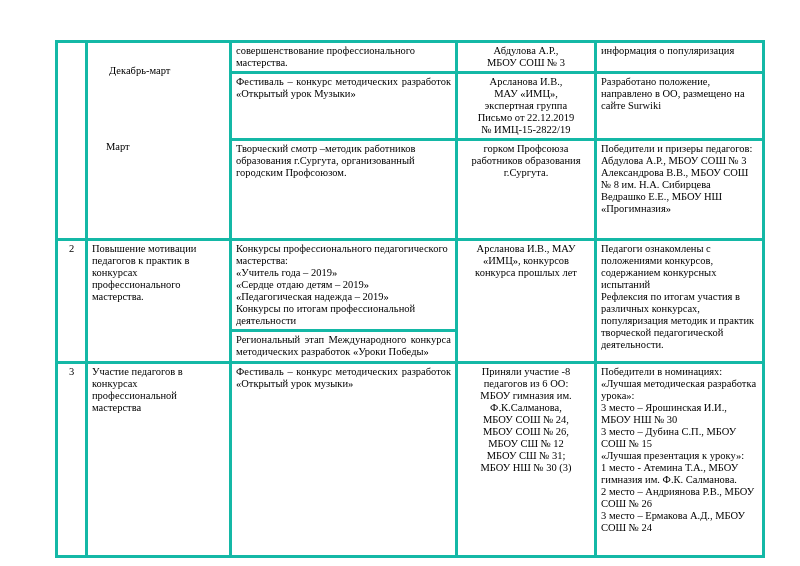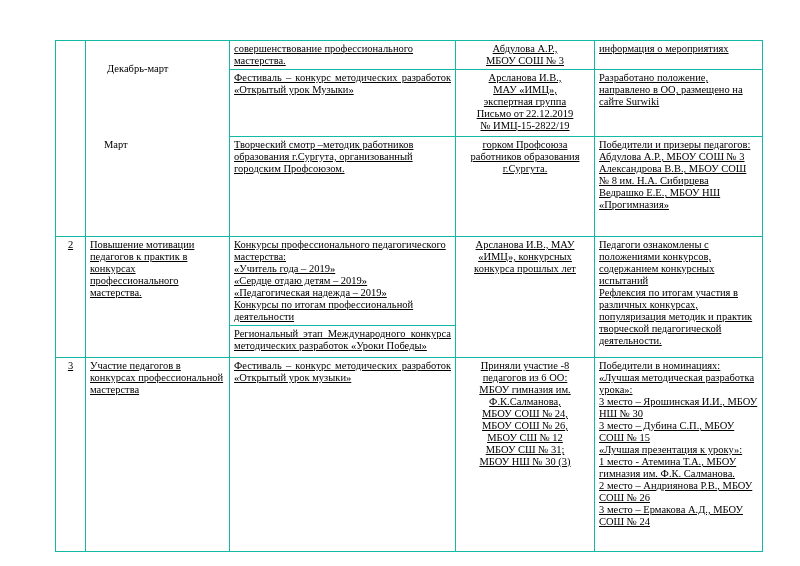--- a/index.html
+++ b/index.html
@@ -18,27 +18,26 @@
   }
   table.doc {
     position: absolute;
     left: 55px;
     top: 40px;
     width: 707px;
     border-collapse: collapse;
     table-layout: fixed;
   }
   td {
-    border: 1px solid #14b8a6;
+    border: 3px solid #14b8a6;
     vertical-align: top;
     padding: 2px 4px 2px 4px;
     font-size: 10.5px;
     line-height: 12px;
     overflow: hidden;
-    text-decoration: underline;
   }
   td.pl { white-space: pre-line; }
   td.num { text-align: center; padding-left: 1px; padding-right: 1px; }
   td.resp { text-align: center; }
   td.just { text-align: justify; }
   tr.r-a  { height: 28px; }
   tr.r-b  { height: 67px; }
   tr.r-c  { height: 100px; }
   tr.r-2a { height: 84px; }
   tr.r-2b { height: 32px; }
@@ -62,21 +61,21 @@
     <tbody>
       <tr class="r-a">
         <td class="num" rowspan="3"></td>
         <td class="period-cell" rowspan="3">
           <div class="period-1">Декабрь-март</div>
           <div class="period-2">Март</div>
         </td>
         <td class="pl">совершенствование профессионального мастерства.</td>
         <td class="pl resp">Абдулова А.Р.,
 МБОУ СОШ № 3</td>
-        <td class="pl">информация о мероприятиях</td>
+        <td class="pl">информация о популяризация</td>
       </tr>
       <tr class="r-b">
         <td class="pl just">Фестиваль – конкурс методических разработок «Открытый урок Музыки»</td>
         <td class="pl resp">Арсланова И.В.,
 МАУ «ИМЦ»,
 экспертная группа
 Письмо от 22.12.2019
 № ИМЦ-15-2822/19</td>
         <td class="pl">Разработано положение, направлено в ОО, размещено на сайте Surwiki</td>
       </tr>
@@ -89,21 +88,21 @@
 Ведрашко Е.Е., МБОУ НШ «Прогимназия»</td>
       </tr>
       <tr class="r-2a">
         <td class="pl num" rowspan="2">2</td>
         <td class="pl" rowspan="2">Повышение мотивации педагогов к практик в конкурсах профессионального мастерства.</td>
         <td class="pl">Конкурсы профессионального педагогического мастерства:
 «Учитель года – 2019»
 «Сердце отдаю детям – 2019»
 «Педагогическая надежда – 2019»
 Конкурсы по итогам профессиональной деятельности</td>
-        <td class="pl resp" rowspan="2">Арсланова И.В., МАУ «ИМЦ», конкурсных конкурса прошлых лет</td>
+        <td class="pl resp" rowspan="2">Арсланова И.В., МАУ «ИМЦ», конкурсов конкурса прошлых лет</td>
         <td class="pl" rowspan="2">Педагоги ознакомлены с положениями конкурсов, содержанием конкурсных испытаний
 Рефлексия по итогам участия в различных конкурсах, популяризация методик и практик творческой педагогической деятельности.</td>
       </tr>
       <tr class="r-2b">
         <td class="pl just">Региональный этап Международного конкурса методических разработок «Уроки Победы»</td>
       </tr>
       <tr class="r-3">
         <td class="pl num">3</td>
         <td class="pl">Участие педагогов в конкурсах профессиональной мастерства</td>
         <td class="pl just">Фестиваль – конкурс методических разработок «Открытый урок музыки»</td>

